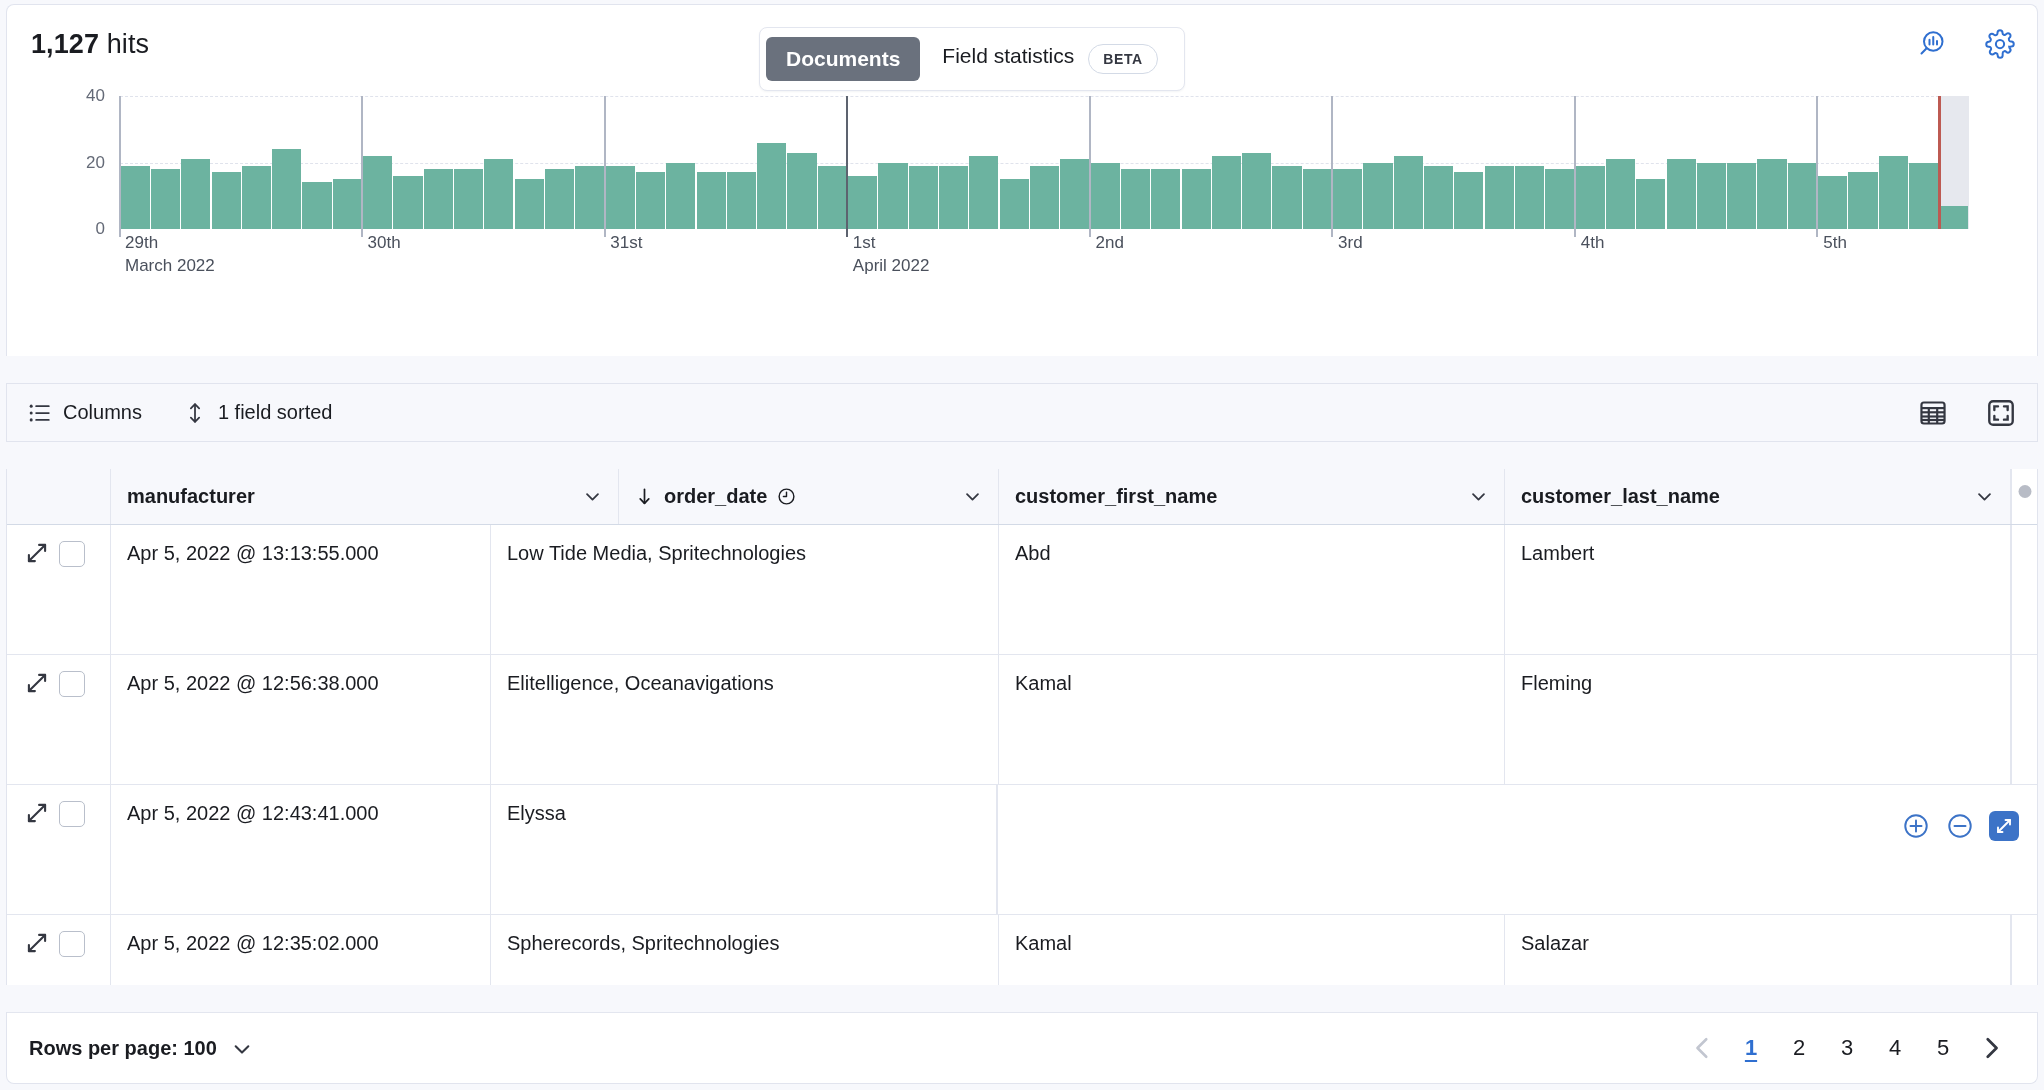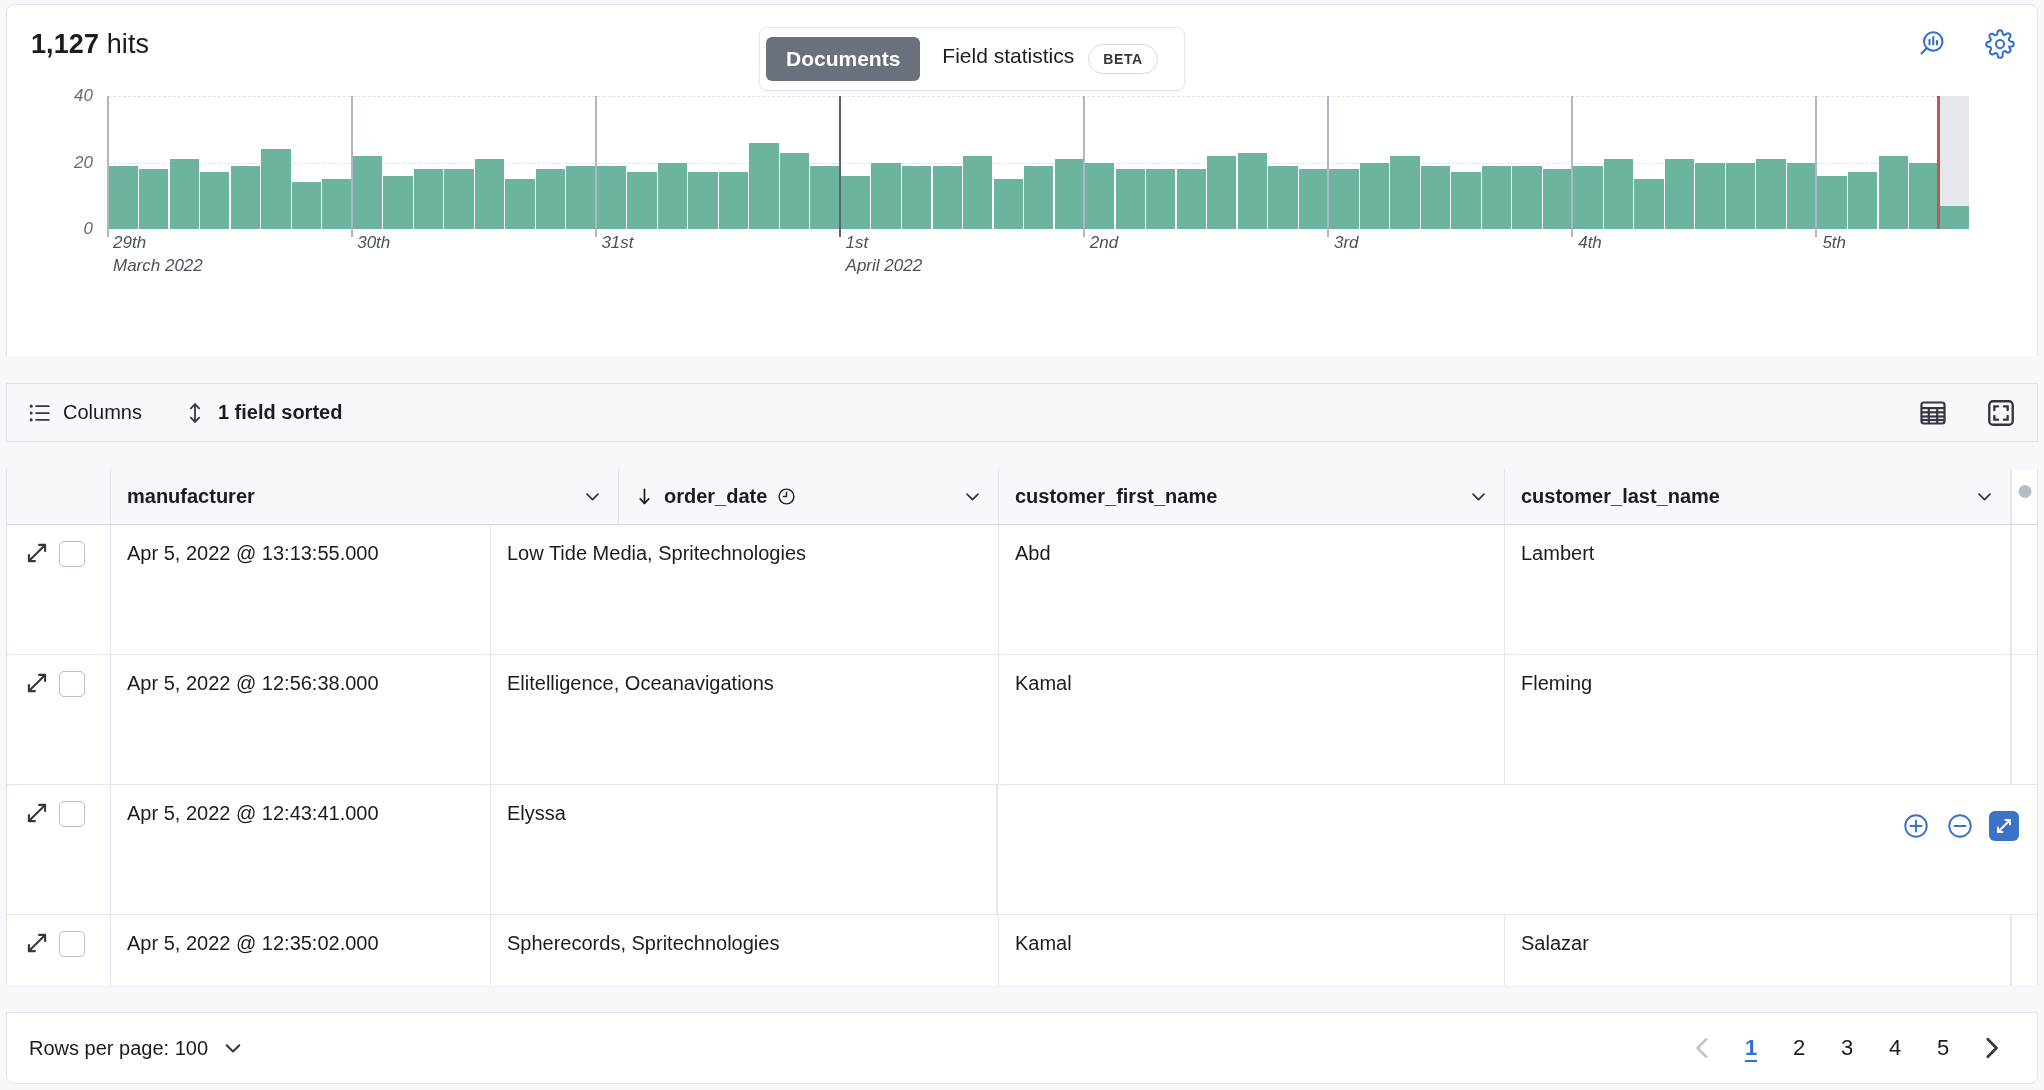--- a/index.html
+++ b/index.html
@@ -63,21 +63,21 @@
   }
 
   .top-icons {
     position: absolute; right: 22px; top: 24px;
     display: flex; align-items: center; gap: 38px;
   }
   .icon-btn { cursor: pointer; display: flex; align-items: center; justify-content: center; }
 
   
   .chart-area { position: relative; height: 200px; margin: 0 0 0 0; }
-  .chart-inner { position: absolute; left: 0; right: 0; top: 0; height: 200px; font-style: italic; }
+  .chart-inner { position: absolute; left: 12px; right: 0; top: 0; height: 200px; }
   .y-axis { position: absolute; left: 0; top: 0; width: 100px; height: 146px; }
   .y-tick {
     position: absolute; right: 14px;
     font-size: 17px; color: #646a77; transform: translateY(-50%);
     font-family: "Liberation Sans", sans-serif;
   }
   .plot {
     position: absolute; left: 100px; right: 68px; top: 13px; height: 133px;
     border-left: 1px solid #d3dae6;
   }
@@ -106,21 +106,21 @@
     padding: 0 22px;
     border-top: 1px solid #e1e4ee;
     border-bottom: 1px solid #e1e4ee;
     margin: 0 6px;
     border-left: 1px solid #e1e4ee;
     border-right: 1px solid #e1e4ee;
     position: relative;
   }
   .tb-item { display: flex; align-items: flex-end; gap: 12px; cursor: pointer; }
   .tb-label { font-size: 20px; color: #1a1c21; }
-  .tb-label.bold { font-weight: 700; }
+  .tb-label.bold { font-weight: 400; }
   .tb-gap { width: 42px; }
   .tb-right { position: absolute; right: 22px; display: flex; align-items: center; gap: 40px; }
 
   
   .table-wrap {
     flex: 1 1 auto;
     background: #fff;
     margin: 0 6px;
     border-left: 1px solid #e1e4ee;
     border-right: 1px solid #e1e4ee;
@@ -182,21 +182,21 @@
     height: 72px; flex: 0 0 auto;
     background: #fff;
     margin: 0 6px 6px 6px;
     border: 1px solid #e1e4ee;
     border-top: 1px solid #e3e6ef;
     border-radius: 0 0 8px 8px;
     display: flex; align-items: center;
     padding: 0 22px;
     position: relative;
   }
-  .rows-per-page { display: flex; align-items: flex-start; gap: 14px; font-size: 20px; color: #1a1c21; cursor: pointer; }
+  .rows-per-page { display: flex; align-items: flex-end; gap: 14px; font-size: 20px; color: #1a1c21; cursor: pointer; font-weight: bold; }
   .pager { position: absolute; right: 22px; display: flex; align-items: center; gap: 0; }
   .pg {
     min-width: 48px; height: 48px;
     display: flex; align-items: center; justify-content: center;
     font-size: 22px; color: #1a1c21; cursor: pointer;
   }
   .pg.active { color: #2f6fd0; font-weight: 700; text-decoration: underline; text-underline-offset: 5px; }
   .pg.arrow { color: #343741; }
   .pg.arrow.disabled { color: #c2c6d0; }
   svg { display: block; }

